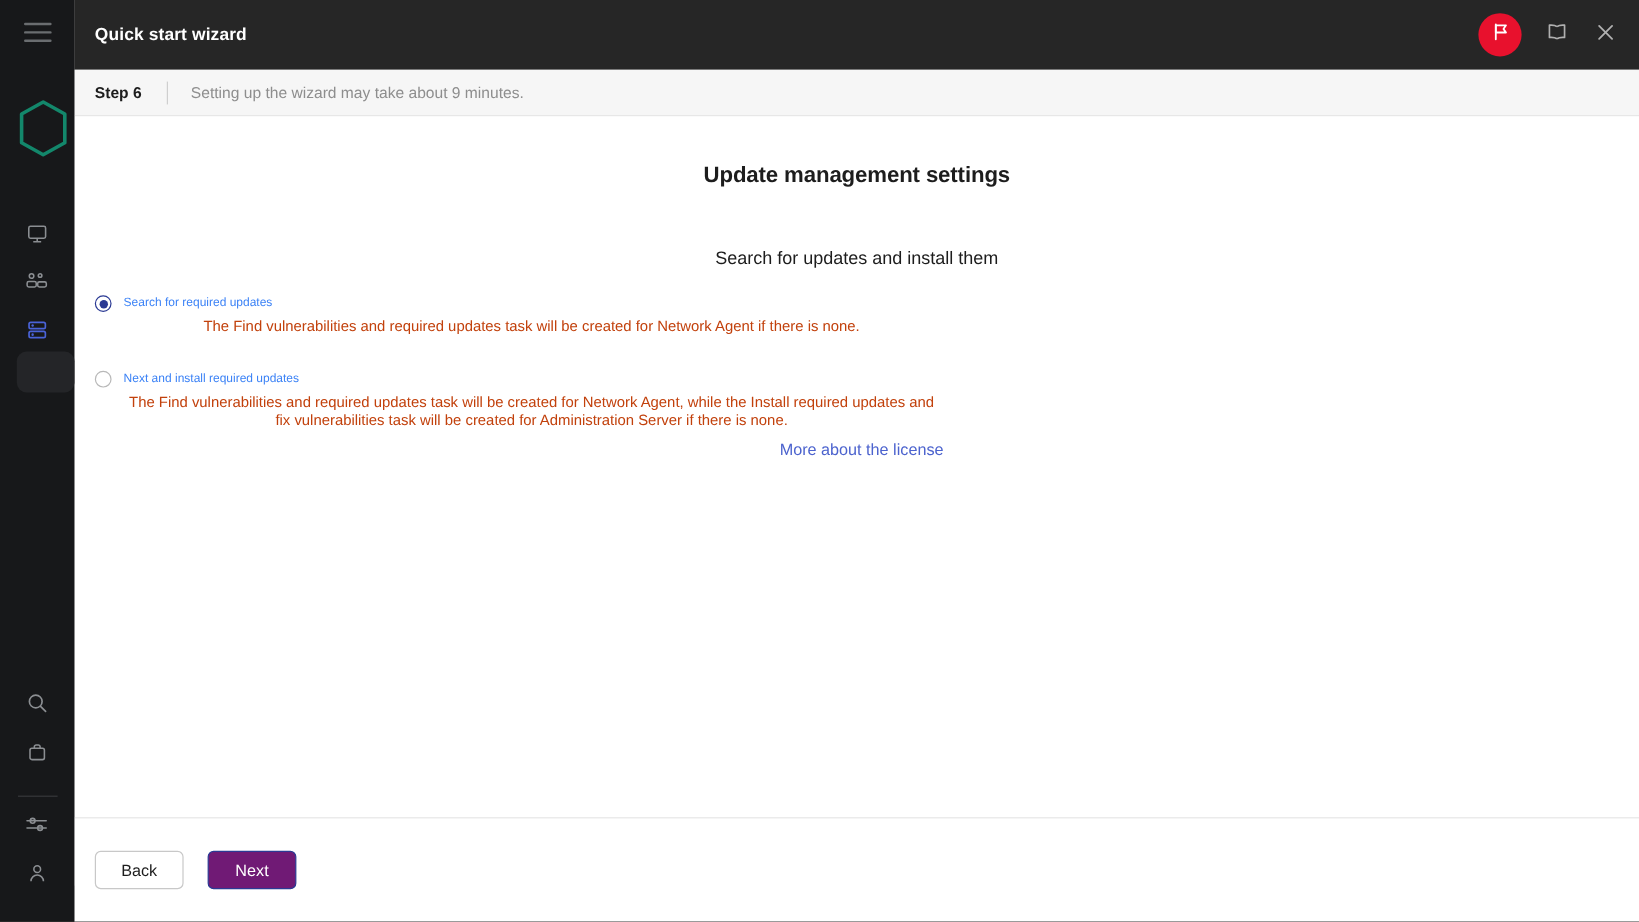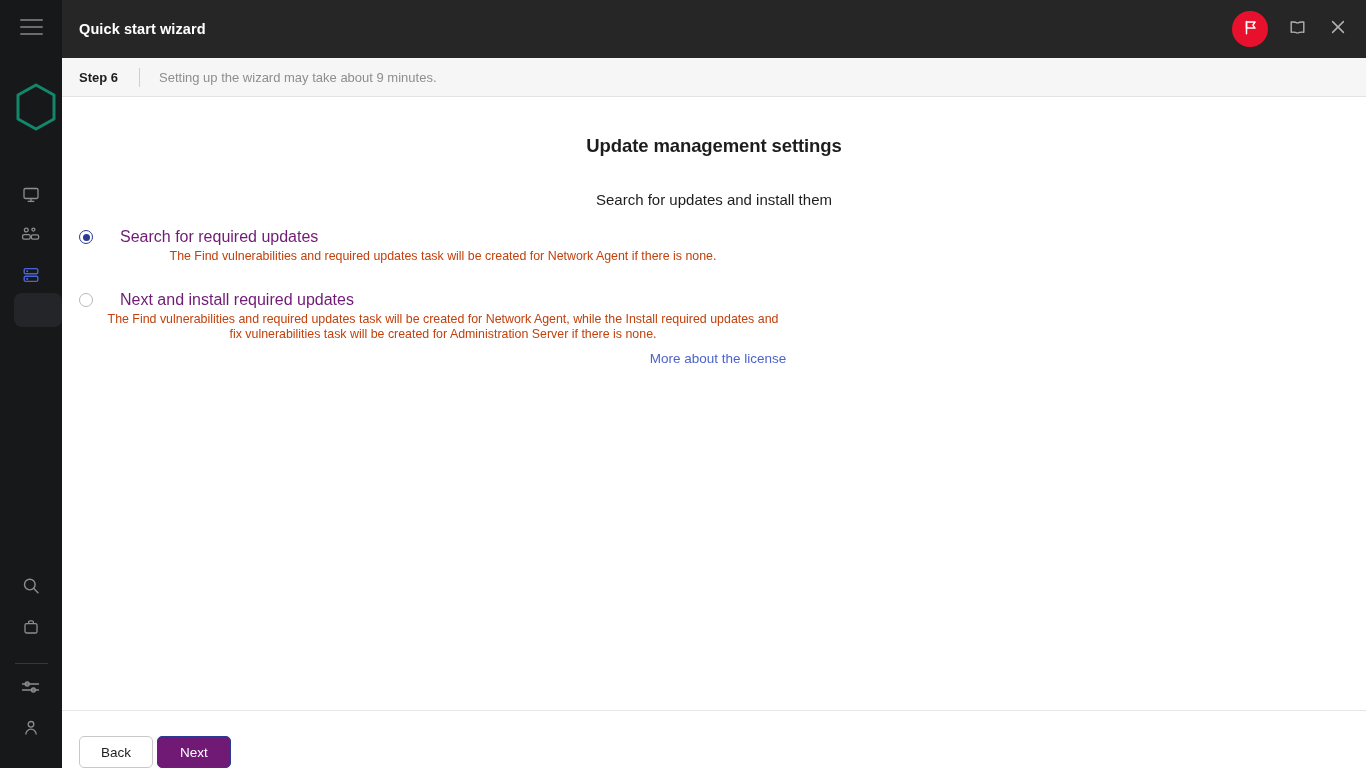--- a/index.html
+++ b/index.html
@@ -145,21 +145,21 @@
   }
   .page-title {
     margin: 0;
     padding-top: 38px;
     font-size: 18.5px;
     font-weight: bold;
     color: #1d1d1d;
     letter-spacing: -0.1px;
   }
   .section-title {
-    margin: 0;
+    margin: 16px;
     padding-top: 34px;
     font-size: 15px;
     font-weight: normal;
     color: #1d1d1d;
   }
   .options { margin-top: 19px; }
   .option-row {
     display: flex;
     align-items: flex-start;
     cursor: pointer;
@@ -178,23 +178,23 @@
   }
   .radio.checked::after {
     content: "";
     position: absolute;
     left: 2.5px; top: 2.5px;
     width: 7px; height: 7px;
     border-radius: 50%;
     background: #2b3a94;
   }
   .option-label {
-    margin-left: 27px;
-    font-size: 16px;
-    color: #701a75;
+    margin-left: 10px;
+    font-size: 10px;
+    color: #3b82f6;
     line-height: 19px;
   }
   .option-desc {
     margin: 3px 0 0 24px;
     font-size: 12.4px;
     color: #c2410c;
     line-height: 15.5px;
     max-width: 680px;
   }
   .option-block-2 { margin-top: 25px; }
@@ -204,26 +204,26 @@
     font-size: 13.5px;
     color: #4c63ce;
     text-decoration: none;
     cursor: pointer;
   }
 
   .panel-footer {
     position: absolute;
     left: 0; bottom: 0;
     width: 100%;
-    height: 58px;
+    height: 87px;
     border-top: 1px solid #e6e6e6;
     display: flex;
-    align-items: flex-end;
+    align-items: center;
     padding-left: 17px;
-    gap: 4px;
+    gap: 20px;
     background: #ffffff;
   }
   .btn {
     height: 32px;
     min-width: 74px;
     border-radius: 5px;
     font-size: 13.5px;
     font-family: "Liberation Sans", sans-serif;
     cursor: pointer;
     padding: 0 18px;

